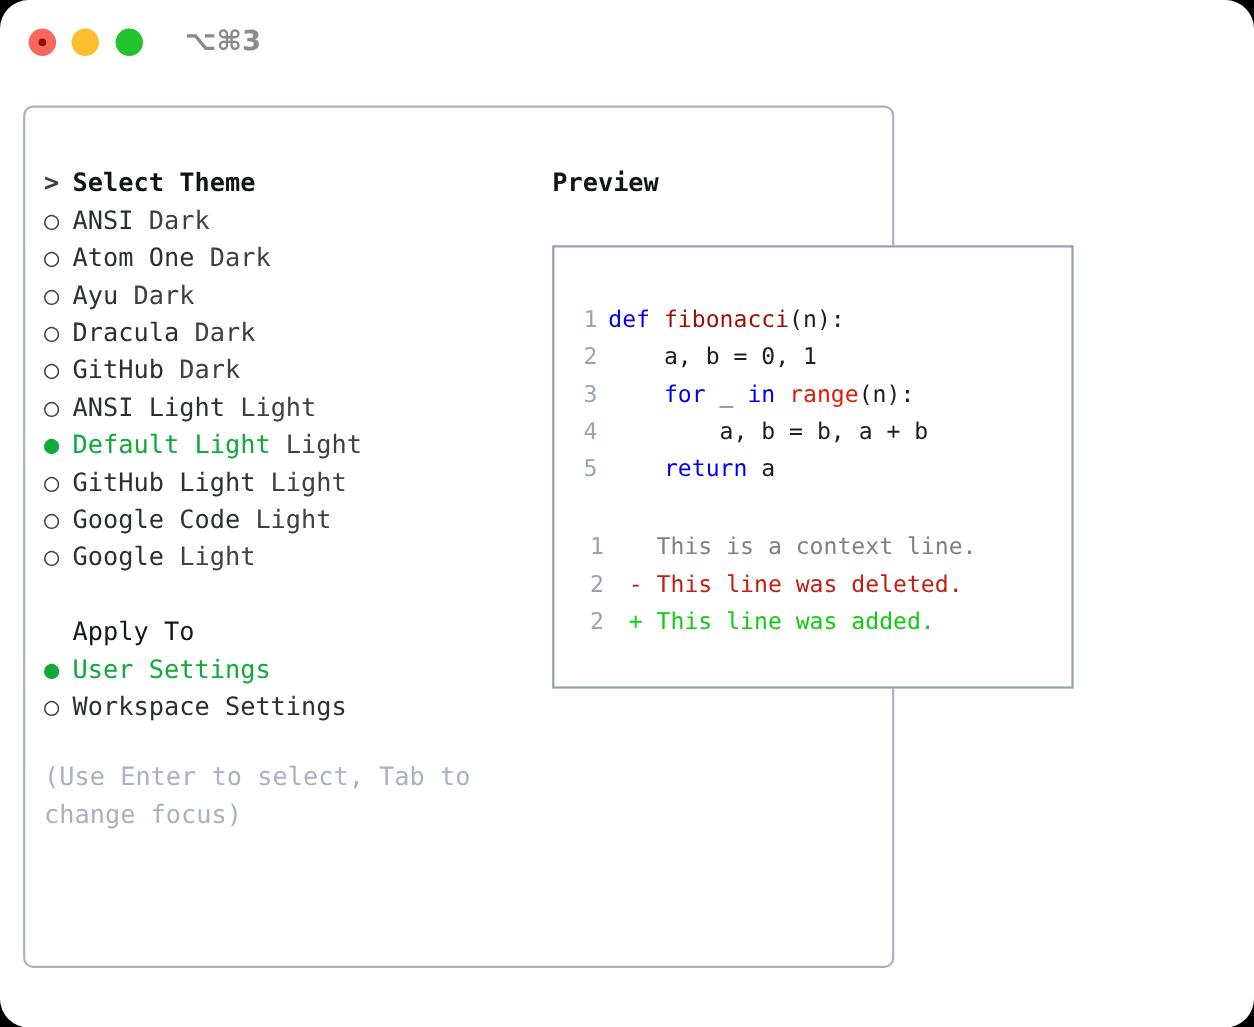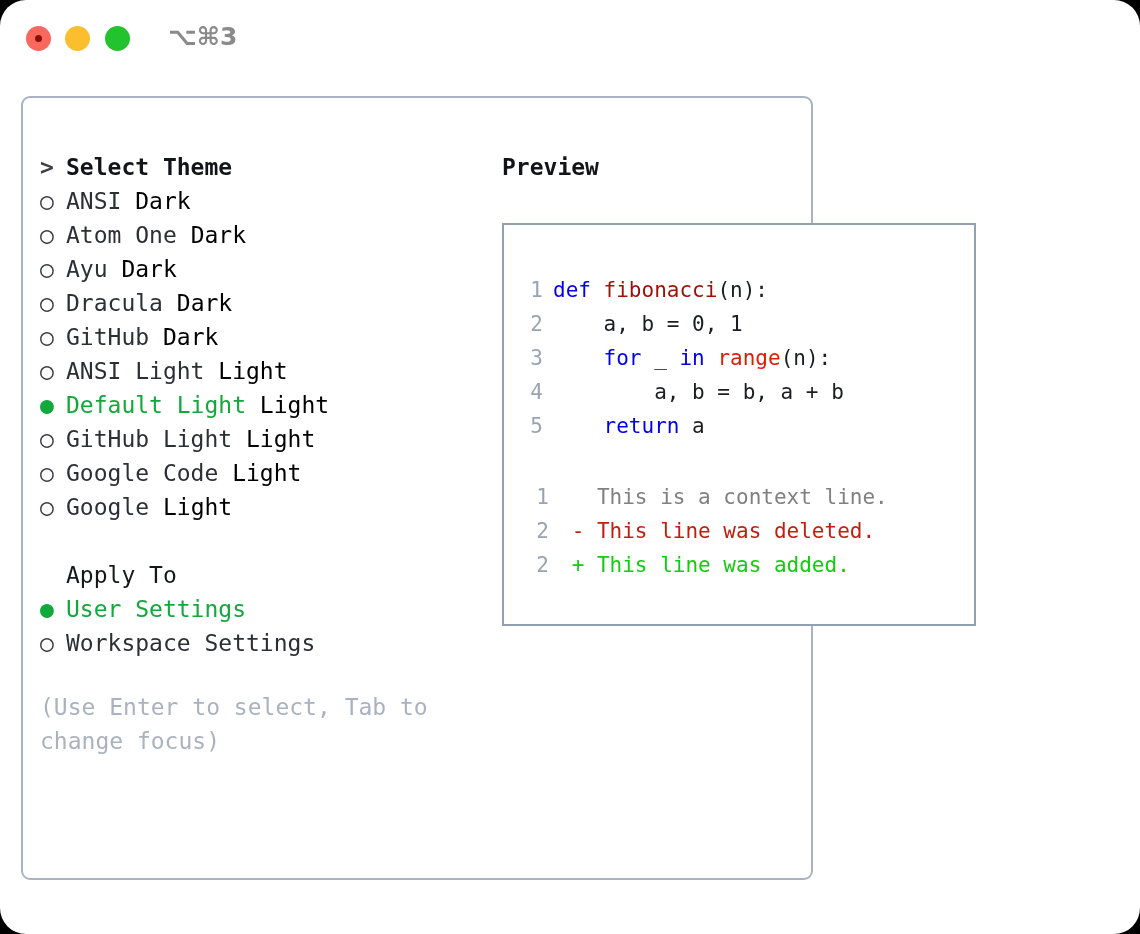--- a/index.html
+++ b/index.html
@@ -104,21 +104,21 @@
 
   .row-header {
     font-weight: bold;
     color: #111418;
   }
 
   .theme-name { color: #2c2f36; }
   .theme-name.selected { color: #11a83c; }
 
   .theme-kind {
-    color: #000000;
+    color: #404040;
   }
 
   .spacer-row { height: 34px; }
 
   .section-head {
     height: 34px;
     line-height: 34px;
     font-size: 23px;
     white-space: pre;
     color: #14171c;

